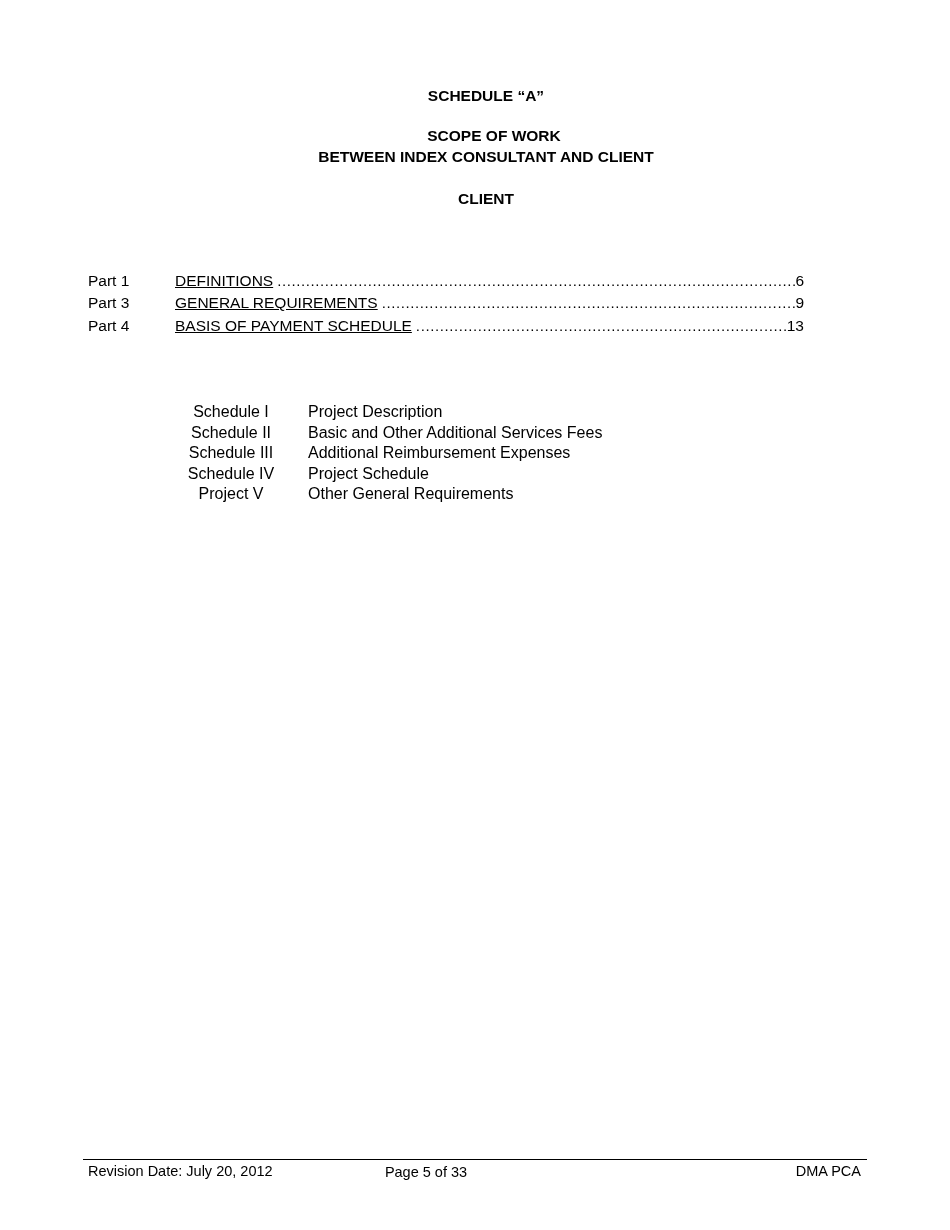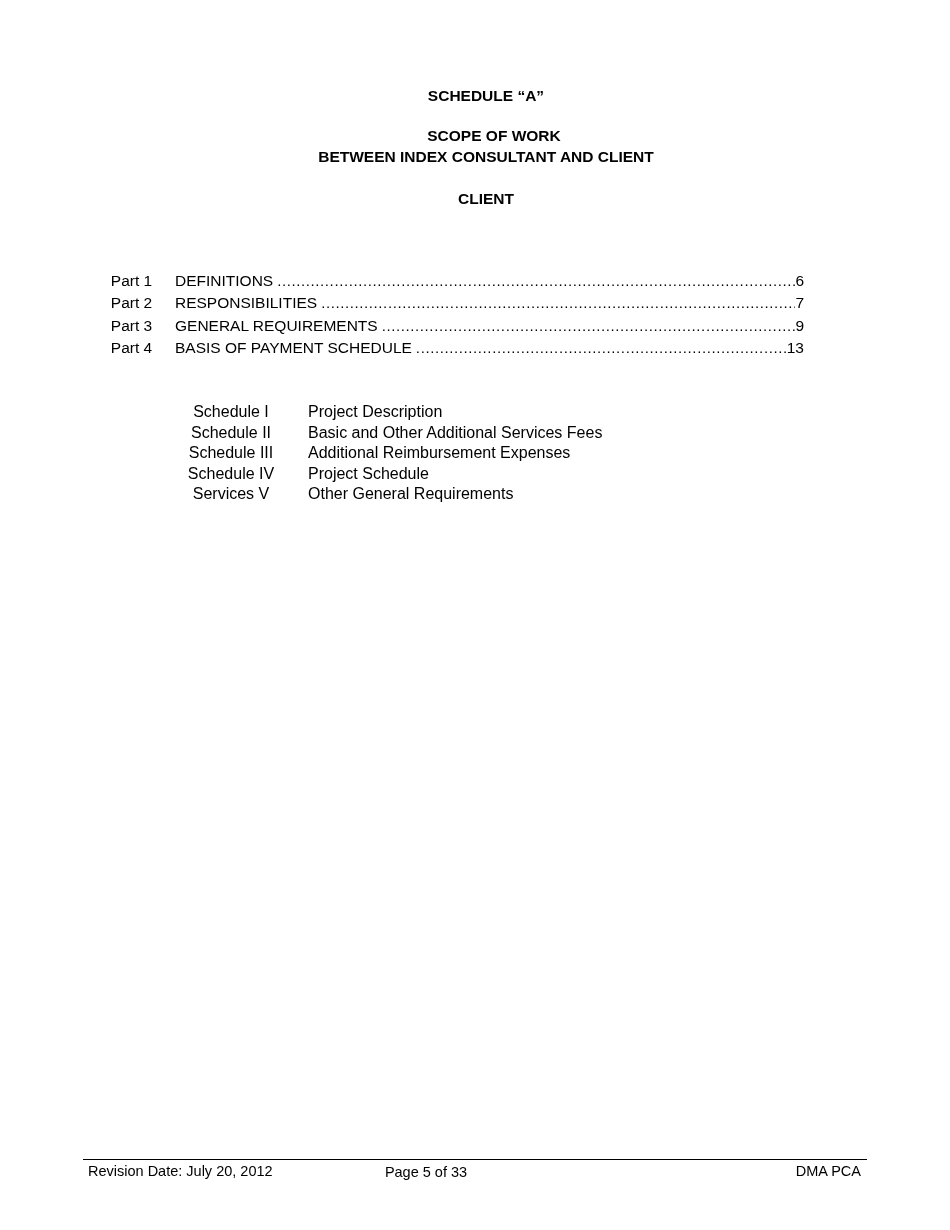--- a/index.html
+++ b/index.html
@@ -34,25 +34,25 @@
       display: flex;
       align-items: baseline;
       height: 22.3px;
       font-size: 15.5px;
       line-height: 22px;
       white-space: nowrap;
     }
     .toc-part {
       width: 87px;
       flex: 0 0 87px;
-      text-align: center;
     }
     .toc-title {
       flex: 0 0 auto;
       padding-right: 4px;
+      text-decoration: underline;
     }
     .toc-leader {
       flex: 1 1 auto;
       overflow: hidden;
       white-space: nowrap;
       letter-spacing: 0.6px;
       font-size: 15px;
     }
     .toc-leader::before {
       content: "..................................................................................................................................................................................................................";
@@ -119,26 +119,20 @@
 <div class="heading" style="top:188px;">CLIENT</div>
 
 <div class="toc">
   <div class="toc-row">
     <span class="toc-part">Part 1</span>
     <span class="toc-title">DEFINITIONS</span>
     <span class="toc-leader"></span>
     <span class="toc-page">6</span>
   </div>
   <div class="toc-row">
-    <span class="toc-part">Part 2</span>
-    <span class="toc-title">RESPONSIBILITIES</span>
-    <span class="toc-leader"></span>
-    <span class="toc-page">7</span>
-  </div>
-  <div class="toc-row">
     <span class="toc-part">Part 3</span>
     <span class="toc-title">GENERAL REQUIREMENTS</span>
     <span class="toc-leader"></span>
     <span class="toc-page">9</span>
   </div>
   <div class="toc-row">
     <span class="toc-part">Part 4</span>
     <span class="toc-title">BASIS OF PAYMENT SCHEDULE</span>
     <span class="toc-leader"></span>
     <span class="toc-page">13</span>
@@ -156,21 +150,21 @@
   </div>
   <div class="sched-row">
     <span class="sched-id">Schedule III</span>
     <span>Additional Reimbursement Expenses</span>
   </div>
   <div class="sched-row">
     <span class="sched-id">Schedule IV</span>
     <span>Project Schedule</span>
   </div>
   <div class="sched-row">
-    <span class="sched-id">Services V</span>
+    <span class="sched-id">Project V</span>
     <span>Other General Requirements</span>
   </div>
 </div>
 
 <div class="footer-rule"></div>
 <div class="footer-left">Revision Date: July 20, 2012</div>
 <div class="footer-center">Page 5 of 33</div>
 <div class="footer-right">DMA PCA</div>
 
 </body></html>

